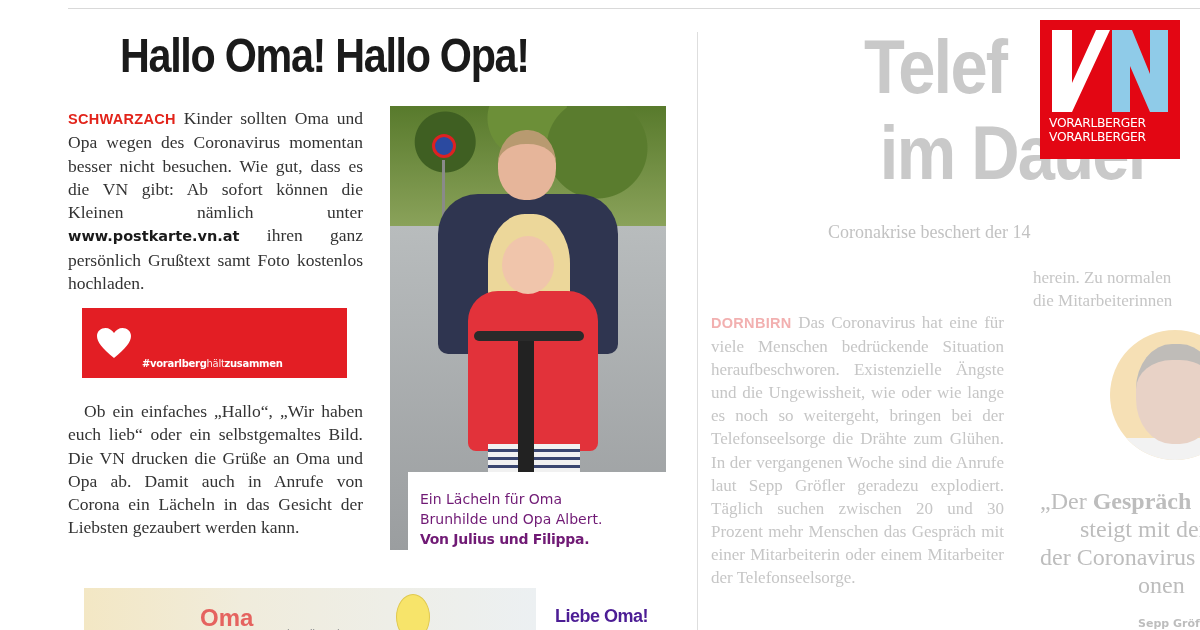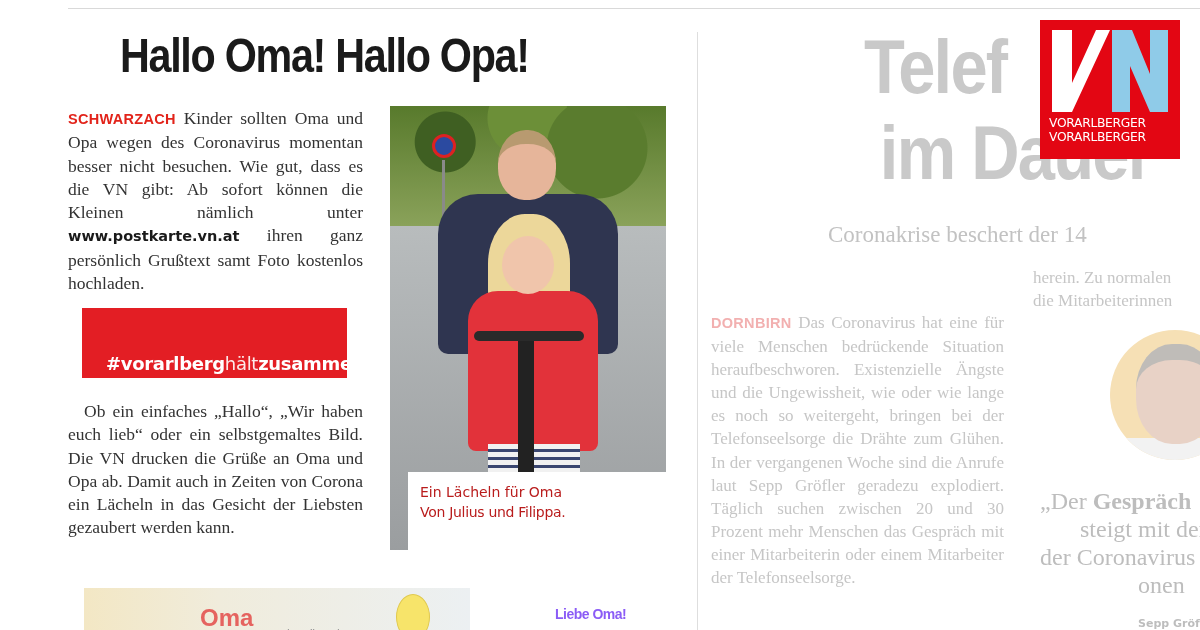--- a/index.html
+++ b/index.html
@@ -23,21 +23,21 @@
   .intro { left: 68px; top: 107px; width: 295px; }
   .dateline { font-family: "Liberation Sans", sans-serif; font-weight: 700; color: #e2231a; font-size: 14.5px; letter-spacing: 0.3px; }
   .dateline.faded { color: #f2b0b0; }
   .url-bold { font-family: "DejaVu Sans", sans-serif; font-weight: 700; font-size: 14.5px; color: #1a1a1a; margin-top: 18px; }
 
   .hashtag-box {
     position: absolute; left: 82px; top: 308px; width: 265px; height: 70px;
     background: #e31e24; display: flex; align-items: center; padding-left: 14px;
   }
   .heart-icon { width: 36px; height: 32px; margin-right: 10px; }
-  .hashtag-text { font-family: "DejaVu Sans", sans-serif; font-size: 18px; color: #fff; letter-spacing: -0.3px; margin-top: 40px; }
+  .hashtag-text { font-family: "DejaVu Sans", sans-serif; font-size: 10px; color: #fff; letter-spacing: -0.3px; margin-top: 40px; }
   .hashtag-text .b { font-weight: 700; }
   .hashtag-text .l { font-weight: 400; opacity: 0.9; }
 
   .second { left: 68px; top: 400px; width: 295px; text-indent: 16px; }
 
   
   .photo {
     position: absolute; left: 390px; top: 106px; width: 276px; height: 444px;
     background: linear-gradient(180deg, #4f6f2e 0%, #6e8e3c 12%, #7a8f5a 20%, #9ea3a5 30%, #a9acae 60%, #b4b6b6 100%);
     overflow: hidden;
@@ -55,44 +55,44 @@
   .photo .girl-hair { position: absolute; left: 98px; top: 108px; width: 82px; height: 110px; border-radius: 45% 45% 30% 30%; background: #ecd79a; }
   .photo .girl-face { position: absolute; left: 112px; top: 130px; width: 52px; height: 58px; border-radius: 50%; background: #f0c5ab; }
   .photo .girl-jacket { position: absolute; left: 78px; top: 185px; width: 130px; height: 160px; border-radius: 30px 30px 8px 8px; background: #e2323a; }
   .photo .scooter { position: absolute; left: 128px; top: 230px; width: 16px; height: 150px; background: #222; }
   .photo .handle { position: absolute; left: 84px; top: 225px; width: 110px; height: 10px; border-radius: 5px; background: #2a2a2a; }
   .photo .stripes { position: absolute; left: 98px; top: 338px; width: 92px; height: 40px;
     background: repeating-linear-gradient(180deg, #f1f1f1 0 5px, #3a4670 5px 8px); }
 
   .caption {
     position: absolute; left: 408px; top: 472px; width: 262px; height: 84px;
-    background: #ffffff; padding: 10px 10px 0 12px;
-    font-family: "DejaVu Sans", sans-serif; font-size: 14px; line-height: 20px; color: #b91c1c;
+    background: #ffffff; padding: 17px 10px 0 12px;
+    font-family: "DejaVu Sans", sans-serif; font-size: 14px; line-height: 20px; color: #701a75;
   }
-  .caption .credit { font-weight: 400; letter-spacing: -0.3px; }
+  .caption .credit { font-weight: 700; letter-spacing: -0.3px; }
 
   
   .drawing {
-    position: absolute; left: 84px; top: 588px; width: 386px; height: 42px;
+    position: absolute; left: 84px; top: 588px; width: 452px; height: 42px;
     background: linear-gradient(90deg, #f3e7c4 0%, #f0ecdc 35%, #ecf0f2 100%);
     overflow: hidden;
   }
   .drawing .oma-word { position: absolute; left: 116px; top: 16px; font-family: "Liberation Sans", sans-serif; font-weight: 700; font-size: 24px; color: #e5635f; }
   .drawing .wish { position: absolute; left: 192px; top: 40px; font-family: "DejaVu Sans", sans-serif; font-size: 12px; color: #9a9a9a; font-style: italic; }
   .drawing .sun { position: absolute; left: 312px; top: 6px; width: 34px; height: 46px; border-radius: 50%; background: #f7e46a; border: 1px solid #e0c94f; }
-  .letter-title { position: absolute; left: 555px; top: 606px; font-family: "Liberation Sans", sans-serif; font-weight: 700; font-size: 14px; letter-spacing: -0.5px; color: #8b5cf6; }
+  .letter-title { position: absolute; left: 555px; top: 606px; font-family: "Liberation Sans", sans-serif; font-weight: 700; font-size: 18px; letter-spacing: -0.5px; color: #4c1d95; }
 
   
   .right-headline {
     position: absolute; left: 864px; top: 24px; font-family: "Liberation Sans", sans-serif; font-weight: 700;
     font-size: 76px; line-height: 86px; color: #c9c9c9; letter-spacing: -2px; white-space: nowrap;
     transform: scaleX(0.88); transform-origin: left top;
   }
   .right-headline .line2 { display: block; margin-left: 18px; }
-  .right-sub { position: absolute; left: 828px; top: 222px; font-family: "Liberation Serif", serif; font-size: 23px; color: #c2c2c2; white-space: nowrap; }
+  .right-sub { position: absolute; left: 828px; top: 222px; font-family: "Liberation Serif", serif; font-size: 18px; color: #c2c2c2; white-space: nowrap; }
   .right-body { position: absolute; left: 711px; top: 266px; width: 293px; font-family: "Liberation Serif", serif; font-size: 17px; line-height: 23.1px; color: #c6c6c6; text-align: justify; margin-top: 45px; }
   .right-body .p2 { text-indent: 16px; display: block; }
   .right-col2 { position: absolute; left: 1033px; top: 266px; width: 200px; font-family: "Liberation Serif", serif; font-size: 17px; line-height: 23.1px; color: #c6c6c6; white-space: nowrap; }
   .portrait { position: absolute; left: 1110px; top: 330px; width: 130px; height: 130px; border-radius: 50%; background: #f6e0b5; overflow: hidden; }
   .portrait .face { position: absolute; left: 26px; top: 14px; width: 80px; height: 100px; border-radius: 45%; background: #e8d2c6; border-top: 16px solid #bfbcb8; }
   .portrait .shirt { position: absolute; left: 10px; top: 108px; width: 110px; height: 40px; background: #f2f2f2; }
   .quote { position: absolute; left: 1040px; top: 487px; width: 180px; font-family: "Liberation Serif", serif; font-size: 24px; line-height: 28px; color: #bdbdbd; white-space: nowrap; }
   .quote .b { font-weight: 700; }
   .quote .ln { display: block; }
   .quote .ln2 { margin-left: 40px; }
@@ -114,39 +114,40 @@
 
 <p class="body-text intro"><span class="dateline">SCHWARZACH</span><span> Kinder sollten Oma und Opa wegen des Coronavirus momentan besser nicht besuchen. Wie gut, dass es die VN gibt: Ab sofort können die Kleinen nämlich unter </span><span class="url-bold">www.postkarte.vn.at</span><span> ihren ganz persönlich Grußtext samt Foto kostenlos hochladen.</span></p>
 
 <div class="hashtag-box">
   <svg class="heart-icon" viewBox="0 0 36 32">
     <path d="M18 31 C6 21 1 15 1 9 C1 4 5 1 9.5 1 C13 1 16 3 18 6 C20 3 23 1 26.5 1 C31 1 35 4 35 9 C35 15 30 21 18 31 Z" fill="#ffffff"></path>
   </svg>
   <span class="hashtag-text"><span class="b">#vorarlberg</span><span class="l">hält</span><span class="b">zusammen</span></span>
 </div>
 
-<p class="body-text second">Ob ein einfaches „Hallo“, „Wir haben euch lieb“ oder ein selbstgemaltes Bild. Die VN drucken die Grüße an Oma und Opa ab. Damit auch in Zeiten von Corona ein Lächeln in das Gesicht der Liebsten gezaubert werden kann.</p>
+<p class="body-text second">Ob ein einfaches „Hallo“, „Wir haben euch lieb“ oder ein selbstgemaltes Bild. Die VN drucken die Grüße an Oma und Opa ab. Damit auch in Anrufe von Corona ein Lächeln in das Gesicht der Liebsten gezaubert werden kann.</p>
 
 <div class="photo">
   <div class="road"></div>
   <div class="trees"></div>
   <div class="pole"></div>
   <div class="sign"></div>
   <div class="boy-jacket"></div>
   <div class="boy-head"></div>
   <div class="girl-hair"></div>
   <div class="girl-jacket"></div>
   <div class="girl-face"></div>
   <div class="stripes"></div>
   <div class="scooter"></div>
   <div class="handle"></div>
 </div>
 
 <div class="caption">
   <div>Ein Lächeln für Oma</div>
+  <div>Brunhilde und Opa Albert.</div>
   <div class="credit">Von Julius und Filippa.</div>
 </div>
 
 <div class="drawing">
   <span class="oma-word">Oma</span>
   <span class="wish">wir wünschen</span>
   <div class="sun"></div>
 </div>
 <div class="letter-title">Liebe Oma!</div>
 

